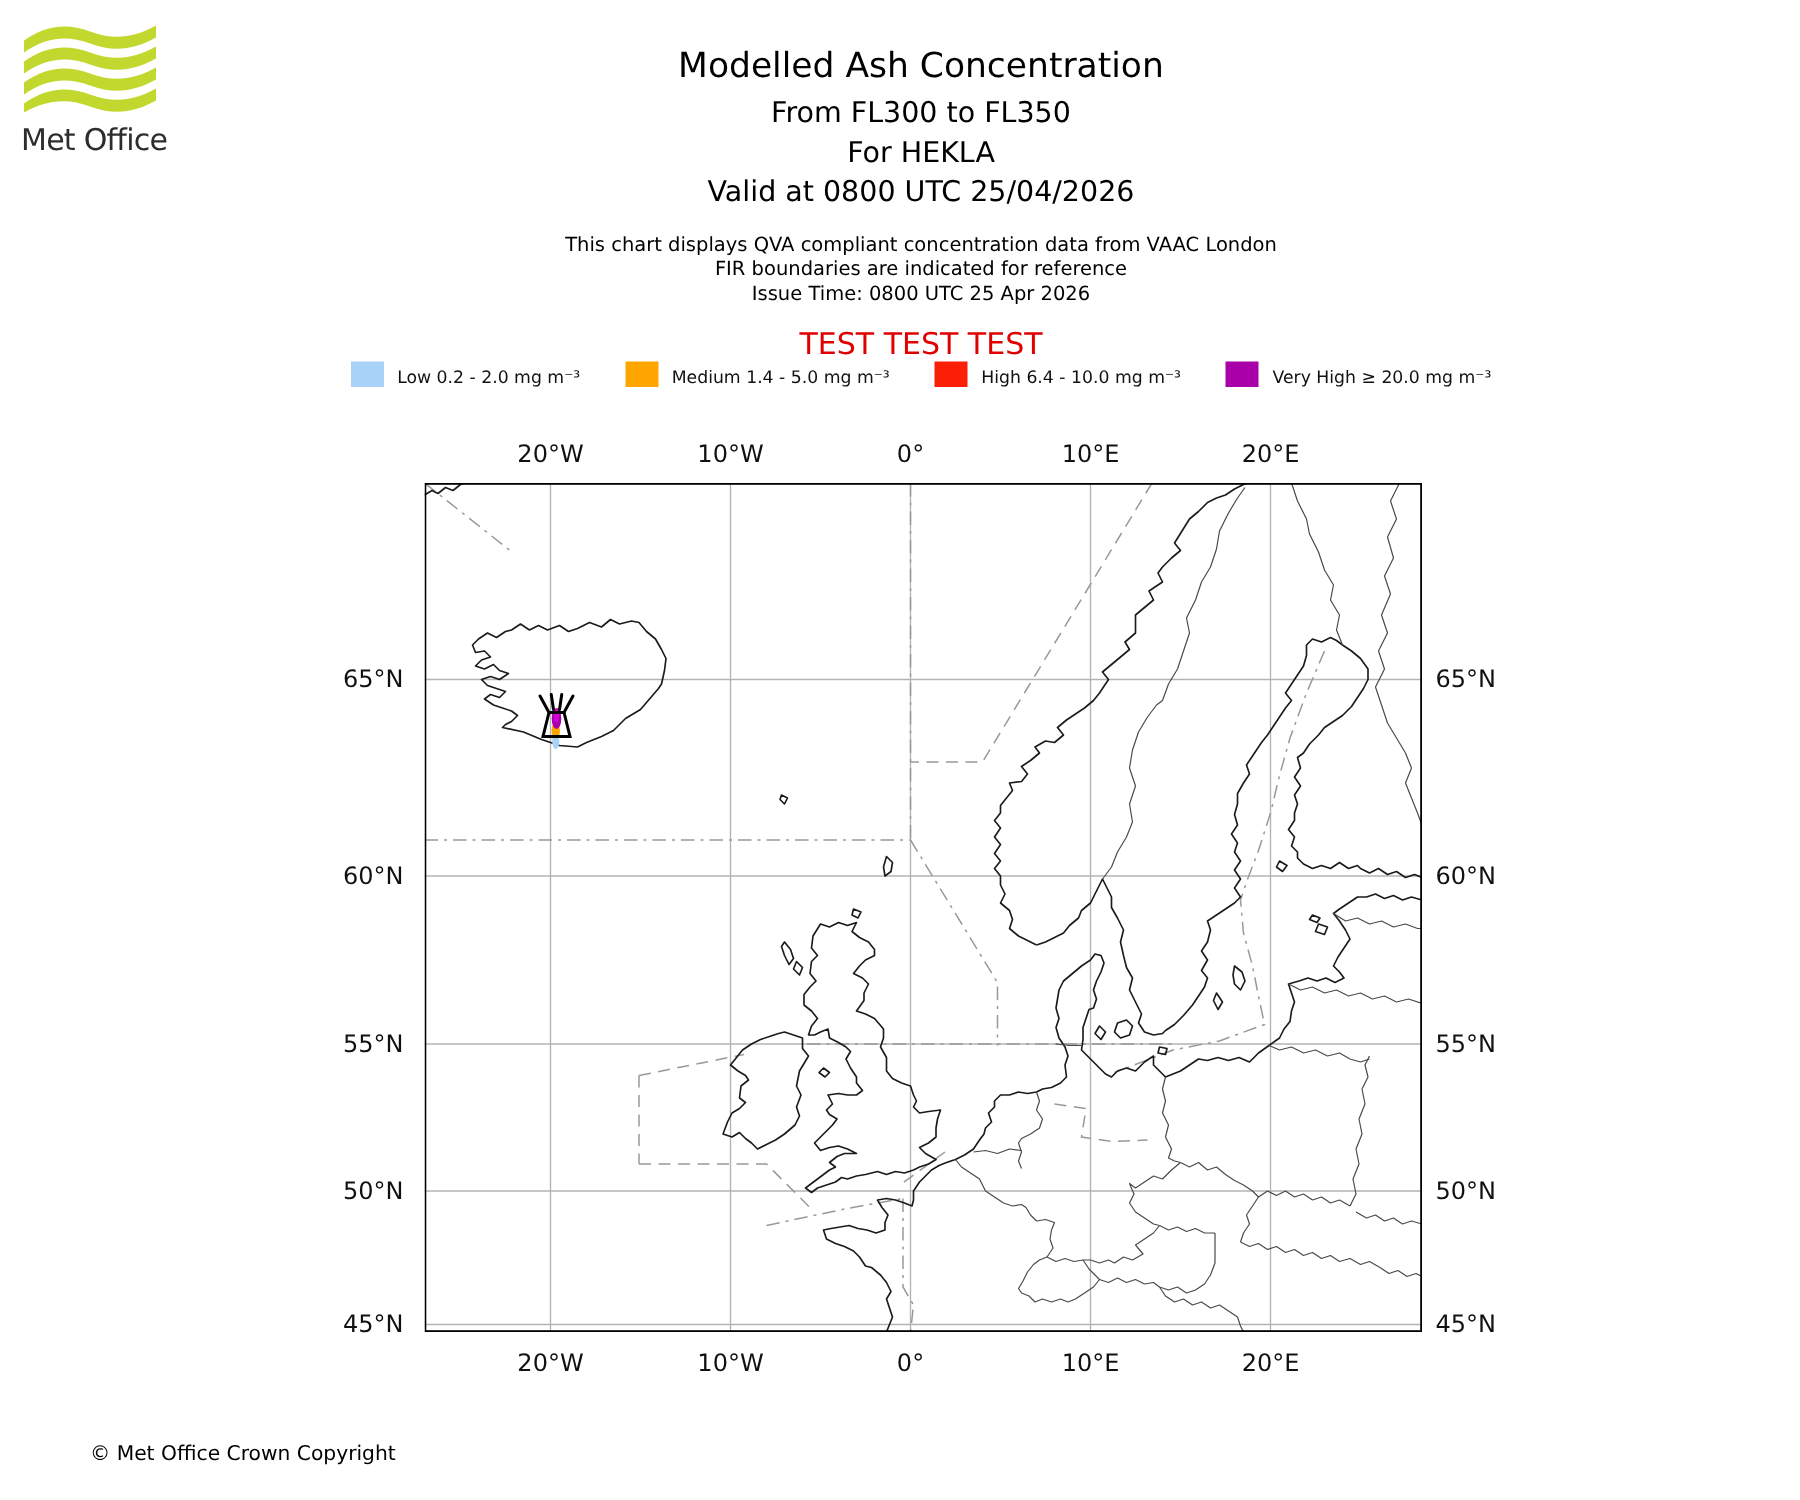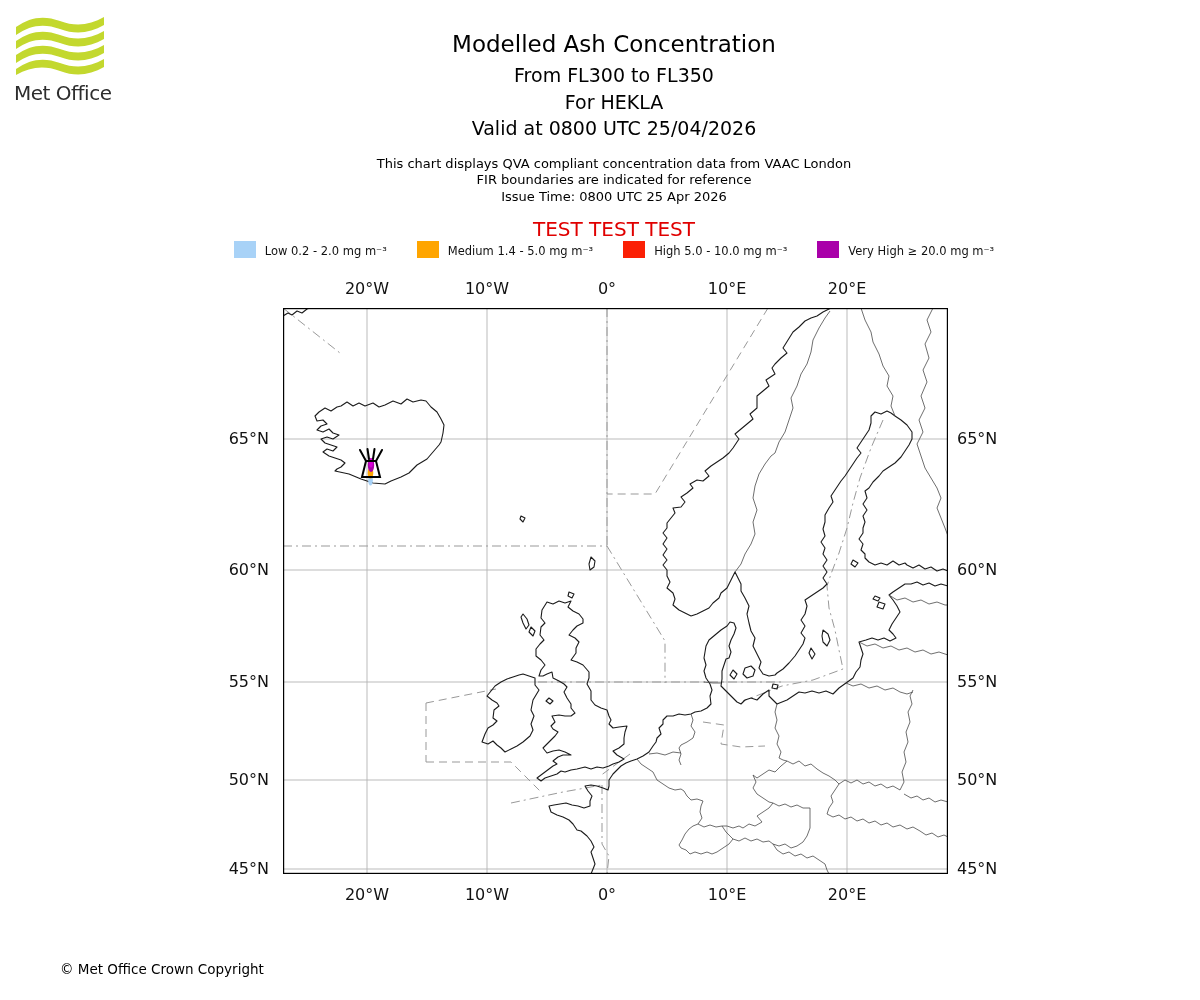--- a/index.html
+++ b/index.html
@@ -20,21 +20,21 @@
   .test-banner{margin-top:12px;font-size:20px;color:#e00000;}
 
   
   .legend{position:absolute;left:0;top:241px;width:1228px;display:flex;justify-content:center;
           align-items:center;gap:30px;}
   .legend-item{display:flex;align-items:flex-end;}
   .swatch{width:22px;height:17px;margin-right:9px;display:inline-block;}
   .legend-label{font-size:11.5px;color:#111;white-space:nowrap;}
 
   
-  .map-wrap{position:absolute;left:283px;top:308px;width:673px;height:566px;}
+  .map-wrap{position:absolute;left:283px;top:322px;width:673px;height:566px;}
   .map-wrap svg{display:block;}
   .tick{position:absolute;font-size:16px;color:#111;white-space:nowrap;}
   .tick.tx{width:90px;text-align:center;}
   .tick.tyl{width:74px;text-align:right;}
   .tick.tyr{width:74px;text-align:left;}
 
   .copyright{position:absolute;left:60px;top:961px;font-size:13.5px;color:#000;}
 </style>
 </head>
 <body>
@@ -72,21 +72,21 @@
     <div class="legend-item">
       <span class="swatch" style="background: rgb(168, 210, 247);"></span>
       <span class="legend-label">Low 0.2 - 2.0 mg m⁻³</span>
     </div>
     <div class="legend-item">
       <span class="swatch" style="background: rgb(255, 165, 0);"></span>
       <span class="legend-label">Medium 1.4 - 5.0 mg m⁻³</span>
     </div>
     <div class="legend-item">
       <span class="swatch" style="background: rgb(251, 32, 5);"></span>
-      <span class="legend-label">High 5.0 - 10.0 mg m⁻³</span>
+      <span class="legend-label">High 6.4 - 10.0 mg m⁻³</span>
     </div>
     <div class="legend-item">
       <span class="swatch" style="background: rgb(169, 0, 169);"></span>
       <span class="legend-label">Very High ≥ 20.0 mg m⁻³</span>
     </div>
   </div>
 
   <div class="map-wrap">
 
     <span class="tick tx" style="left:39px;top:-29px">20°W</span>

